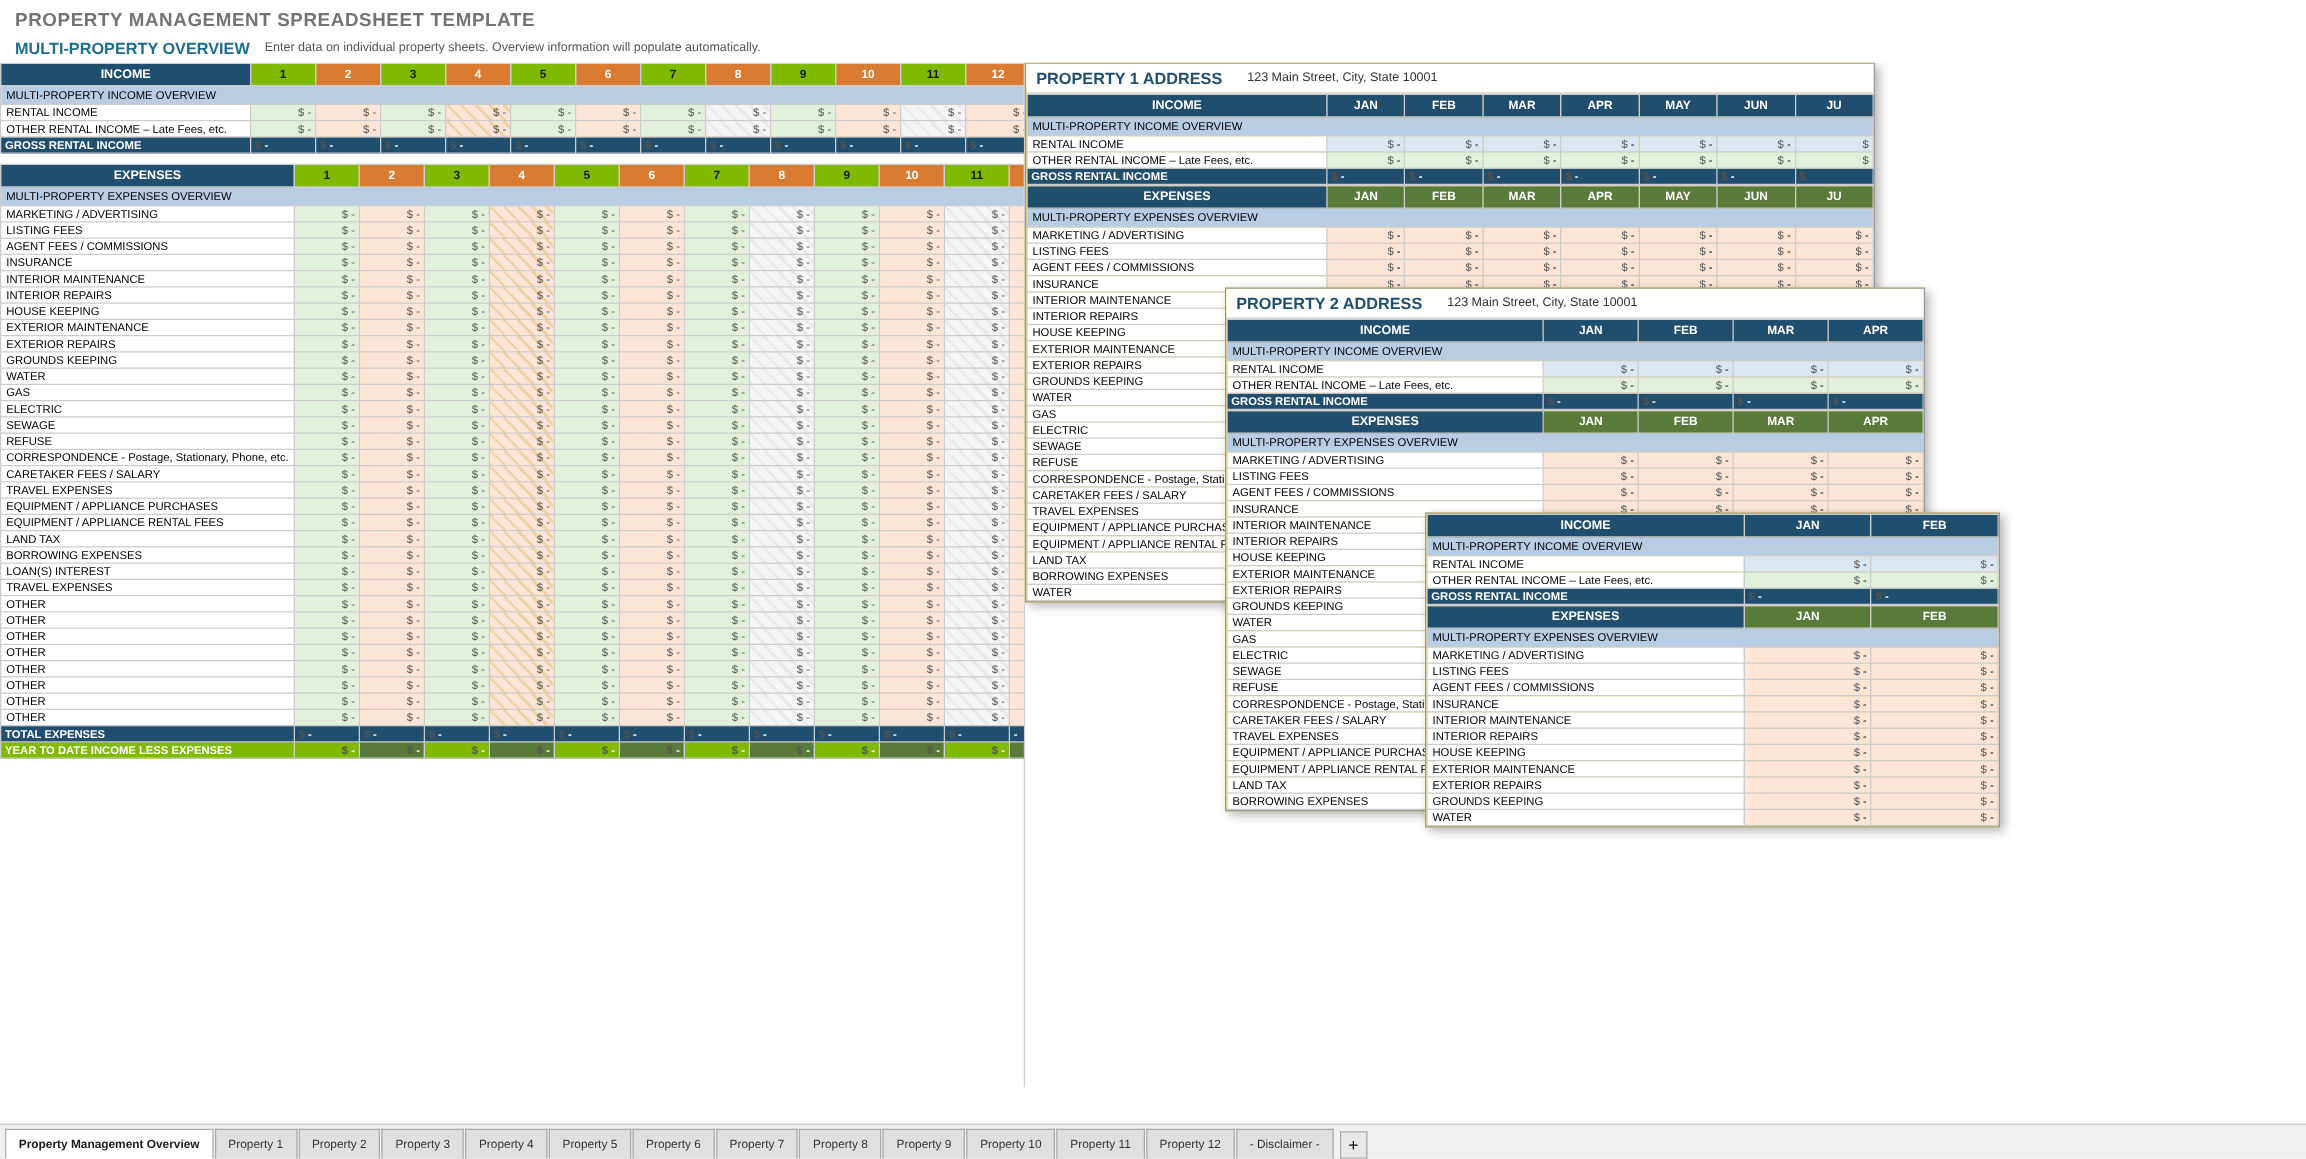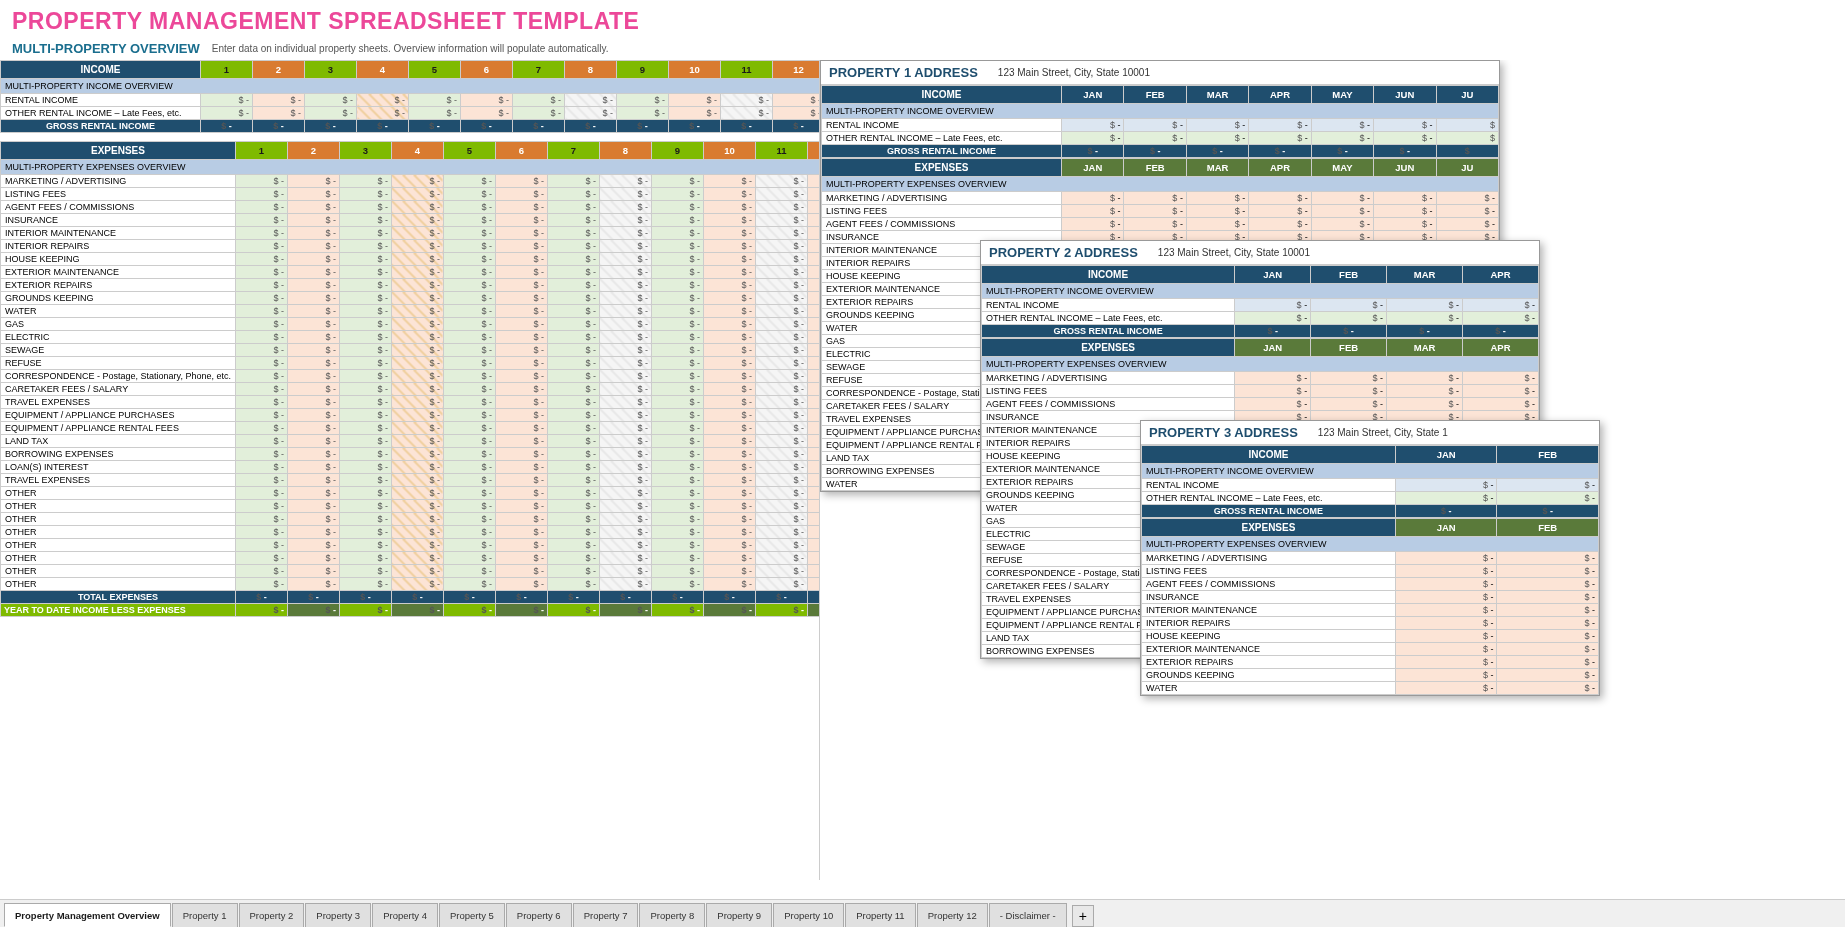--- a/index.html
+++ b/index.html
@@ -1,20 +1,20 @@
 <!DOCTYPE html>
 <html><head>
   <meta charset="utf-8">
   <style>
     * { box-sizing: border-box; margin: 0; padding: 0; }
     body { font-family: Arial, sans-serif; font-size: 11px; background: #fff; overflow: hidden; width: 1845px; height: 927px; }
 
     
     #header { padding: 8px 12px 4px 12px; }
-    #header h1 { font-size: 23px; font-weight: bold; color: #ec4899; letter-spacing: 0.5px; }
+    #header h1 { font-size: 15px; font-weight: bold; color: #737373; letter-spacing: 0.5px; }
     #subheader { display: flex; align-items: center; gap: 12px; padding: 2px 12px 4px 12px; }
     #subheader h2 { font-size: 13px; font-weight: bold; color: #1a6e8e; }
     #subheader p { font-size: 10px; color: #555; }
 
     
     #main-area { display: flex; width: 1845px; height: 820px; overflow: hidden; position: relative; }
 
     
     #overview-panel { width: 820px; min-width: 820px; overflow: hidden; border-right: 1px solid #ccc; }
 
@@ -22,21 +22,21 @@
     table { border-collapse: collapse; width: 100%; }
     td, th { border: 1px solid #ccc; padding: 1px 3px; white-space: nowrap; font-size: 9.5px; }
     .header-section { background: #1f4e6e; color: #fff; font-weight: bold; padding: 3px 5px; font-size: 10px; }
     .col-num-green { background: #7fba00; color: #1a1a1a; font-weight: bold; text-align: center; }
     .col-num-orange { background: #d97b30; color: #fff; font-weight: bold; text-align: center; }
     .col-num-blue { background: #1f4e6e; color: #fff; font-weight: bold; text-align: center; }
     .col-num-dk { background: #5a7a3a; color: #fff; font-weight: bold; text-align: center; }
 
     .row-label { background: #fff; font-size: 9px; padding: 1px 4px; }
     .row-sub-header { background: #b8cce4; font-weight: normal; font-size: 9px; padding: 2px 4px; }
-    .row-total { background: #1f4e6e; color: #fff; font-weight: bold; font-size: 9px; text-align: center; }
+    .row-total { background: #1f4e6e; color: #fff; font-weight: bold; font-size: 9px; text-align: left; }
     .row-grand-total { background: #7fba00; color: #fff; font-weight: bold; font-size: 9px; }
 
     .cell-green-light { background: #e2efda; }
     .cell-orange-light { background: #fce4d6; }
     .cell-blue-light { background: #dce6f1; }
     .cell-hatch { background: repeating-linear-gradient(45deg, #e8e8e8, #e8e8e8 2px, #f5f5f5 2px, #f5f5f5 8px); }
     .cell-hatch-orange { background: repeating-linear-gradient(45deg, #f0d0a0, #f0d0a0 2px, #fce4d6 2px, #fce4d6 8px); }
 
     .dollar { color: #555; font-size: 9px; }
     .dash { color: #555; }
@@ -1307,24 +1307,20 @@
                 <td class="val-cell cell-orange-light"><span class="dollar">$</span> -</td>
                 <td class="val-cell cell-orange-light"><span class="dollar">$</span> -</td>
                 <td class="val-cell cell-orange-light"><span class="dollar">$</span> -</td>
               </tr>
             </tbody>
         </table>
       </div>
     </div>
 
     <div class="property-panel" style="top:360px; left:320px; width:460px;">
-      <div class="prop-title-bar">
-        <h3>PROPERTY 3 ADDRESS</h3>
-        <span>123 Main Street, City, State  1</span>
-      </div>
       <div class="prop-table-wrap">
         <table>
           <thead>
             <tr>
               <th class="header-section" style="width:200px;">INCOME</th>
               <th class="col-num-blue" style="width:80px;">JAN</th>
               <th class="col-num-blue" style="width:80px;">FEB</th>
             </tr>
           </thead>
           <tbody>

